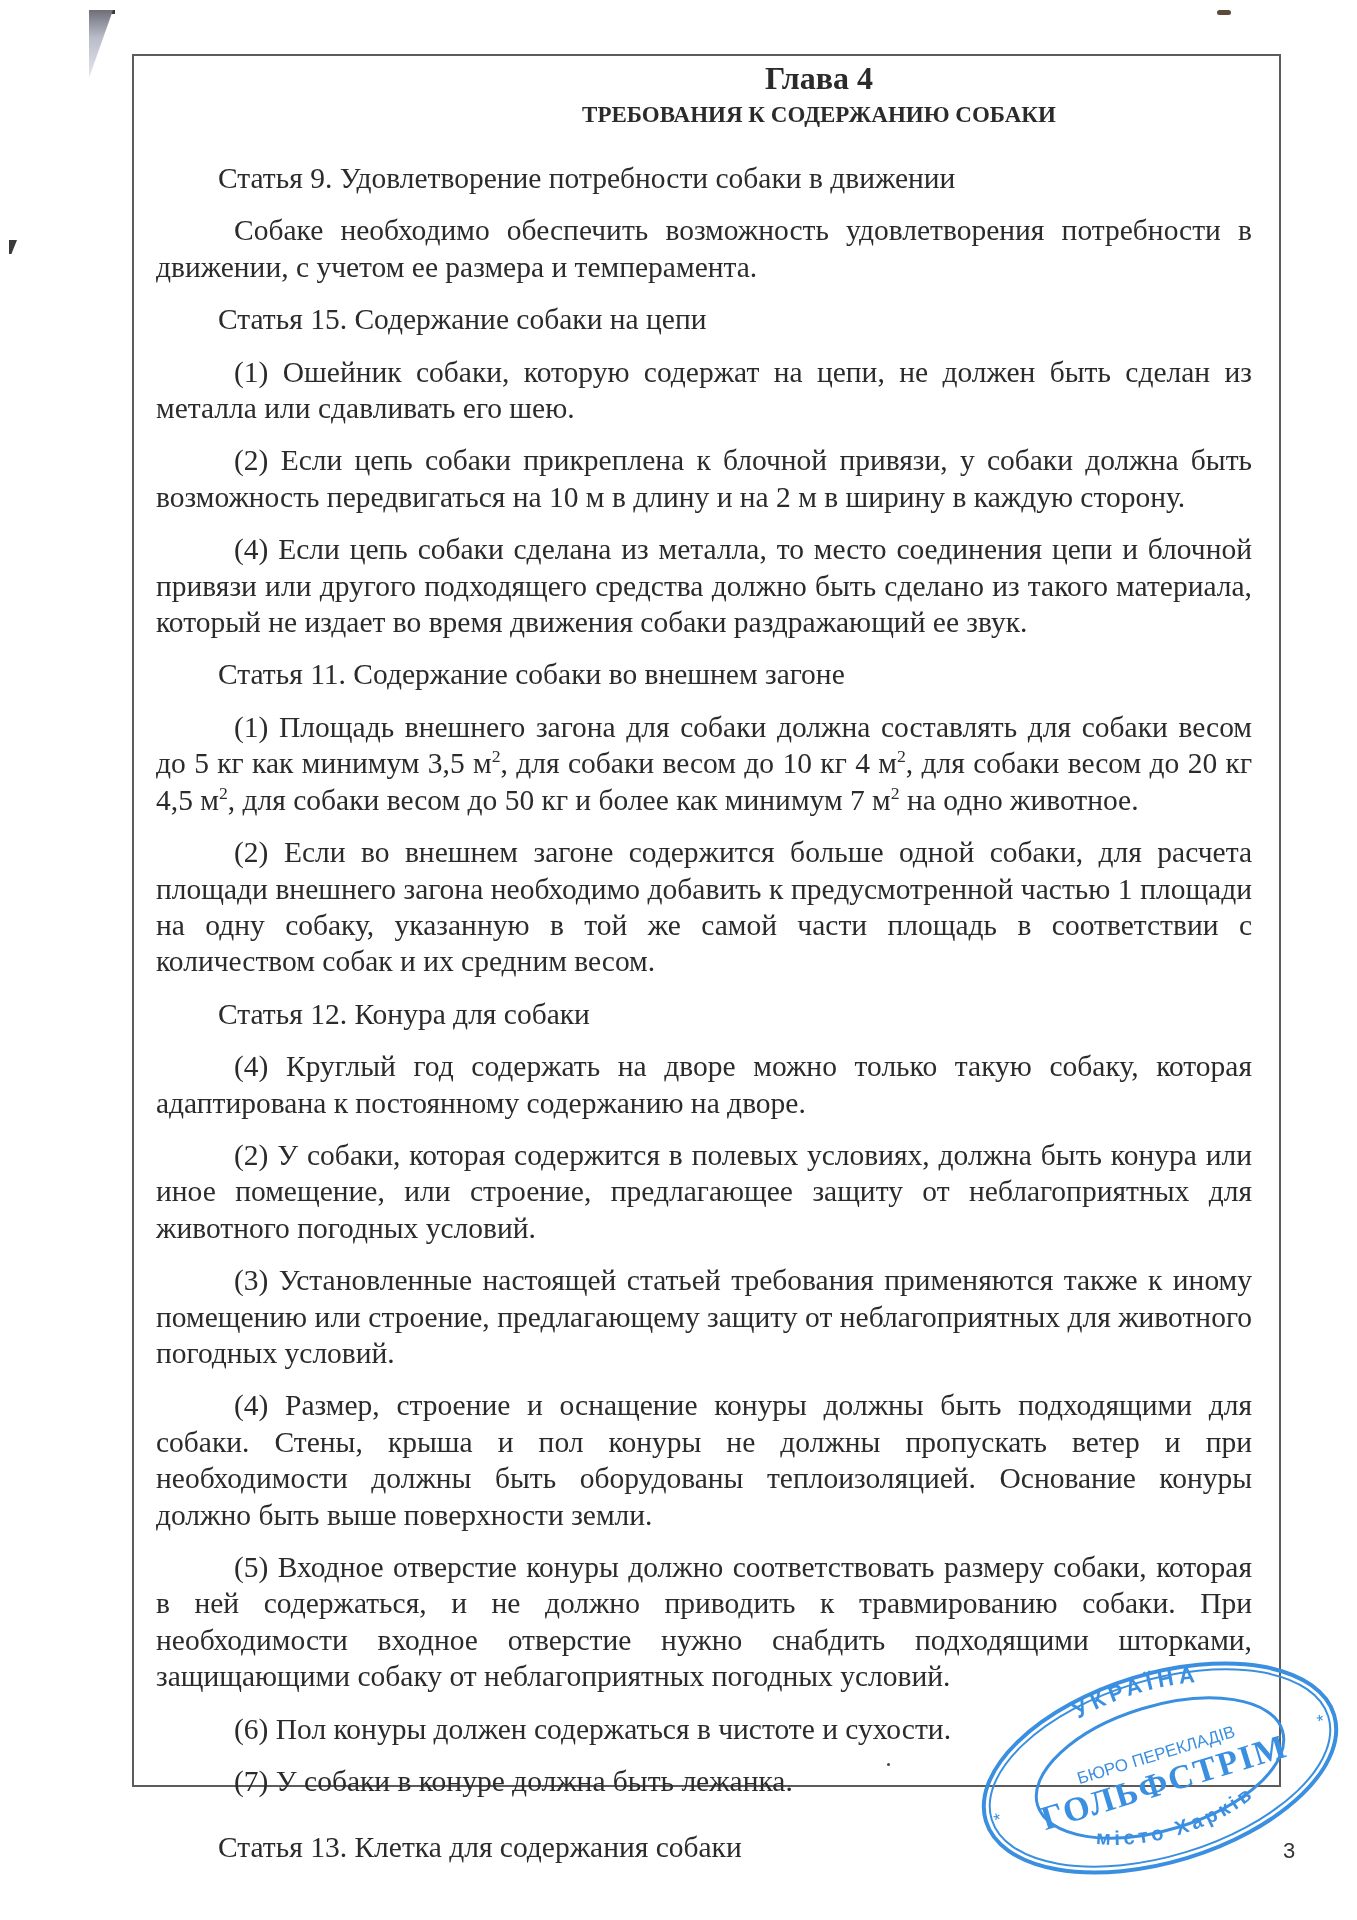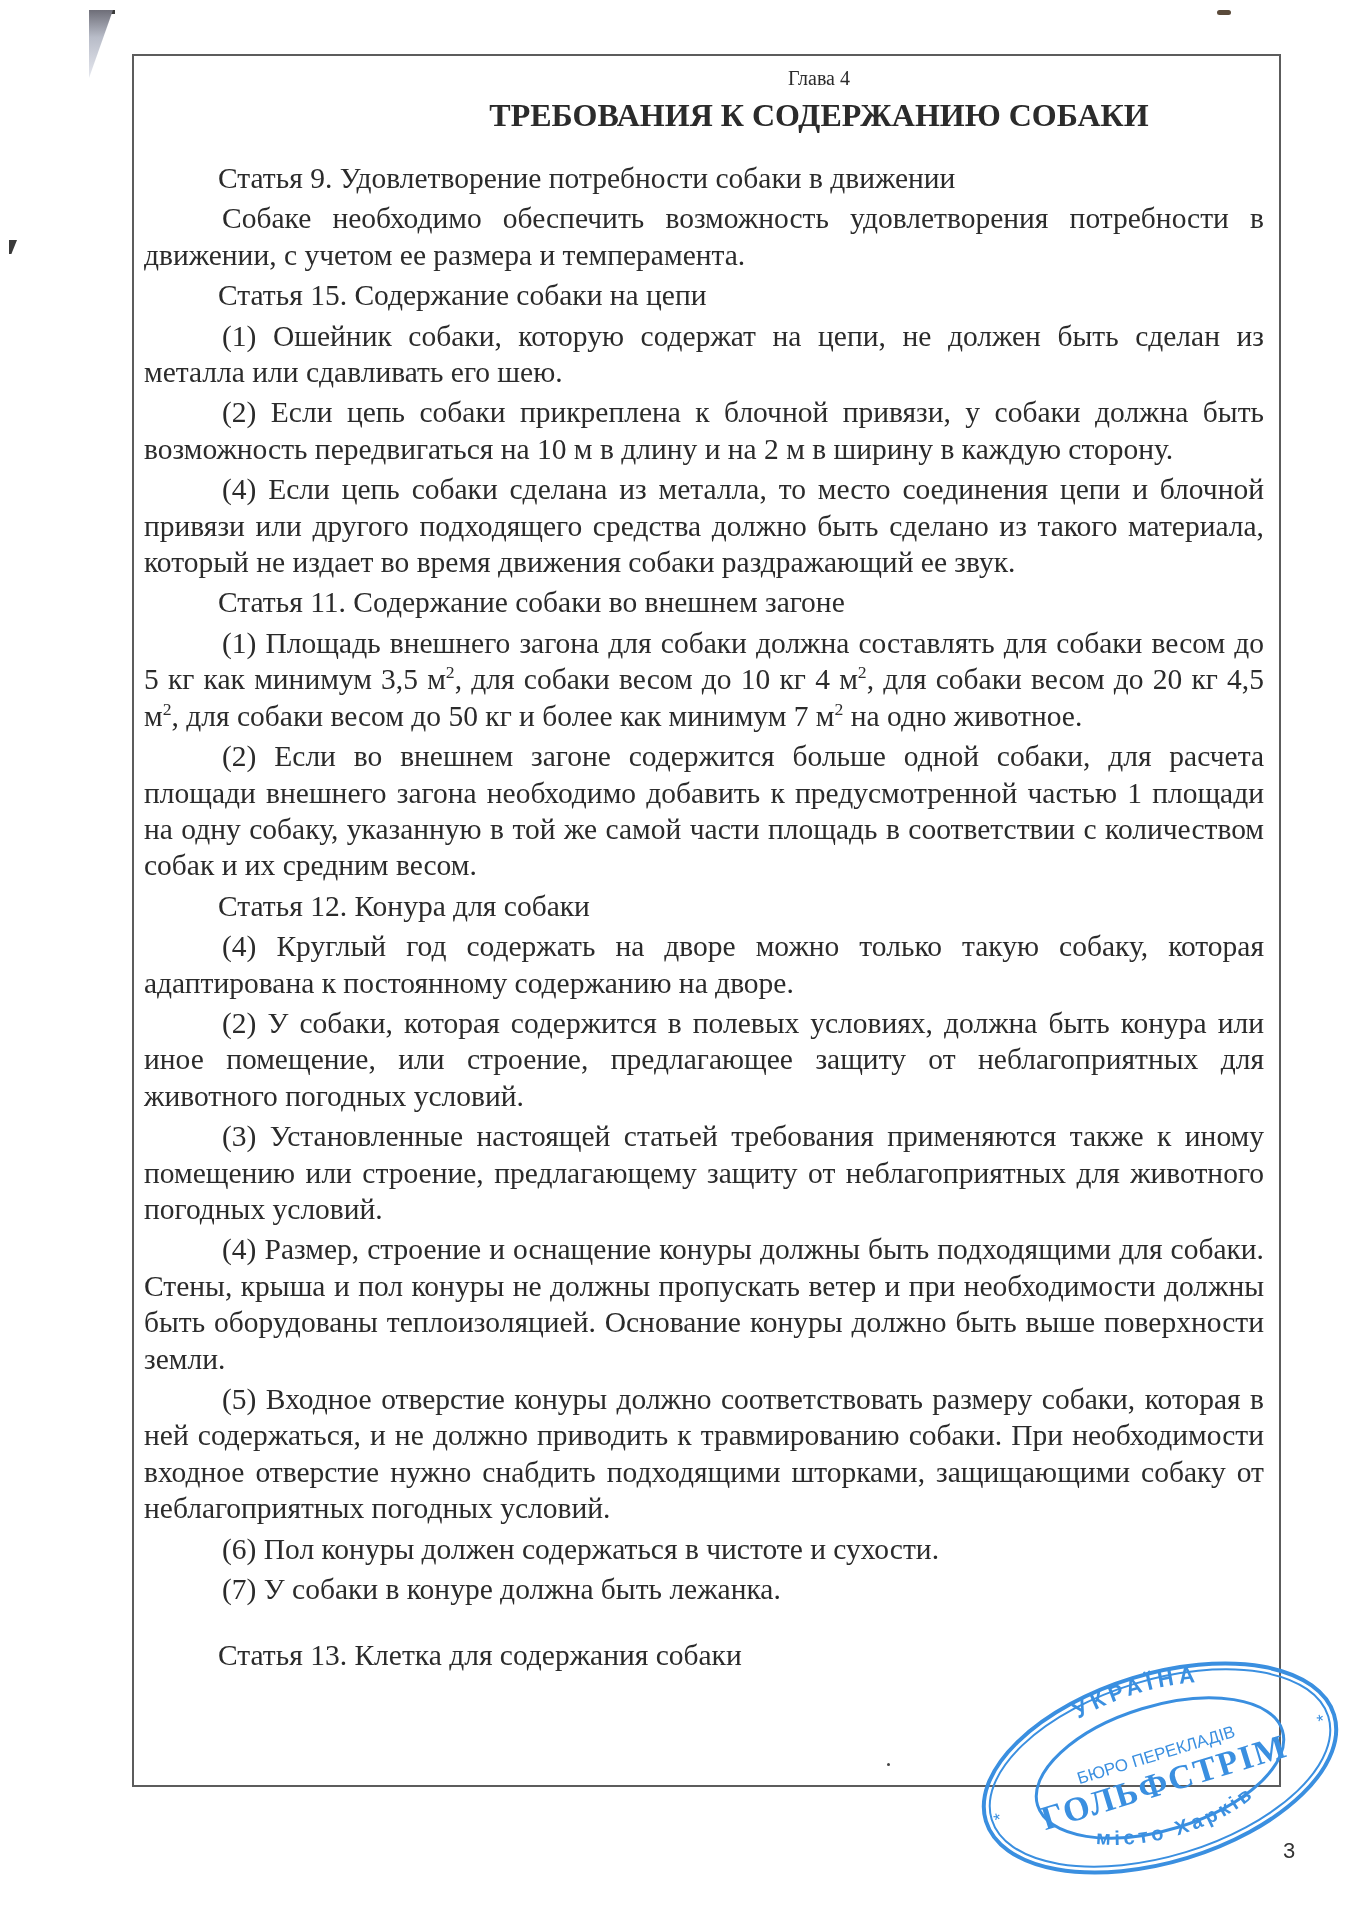--- a/index.html
+++ b/index.html
@@ -19,24 +19,24 @@
   .scan-mark-tr { position:absolute; left: 1217px; top: 10px; width: 14px; height: 5px; background:#5a4a3a; border-radius: 3px; }
 
   .frame {
     position: absolute; left: 132px; top: 54px; width: 1149px; height: 1733px;
     border: 2px solid #5c5c5c; box-sizing: border-box;
   }
   .content {
     position: absolute; left: 140px; top: 60px; width: 1128px;
     font-size: 29.5px; line-height: 36.4px;
   }
-  .chapter-num { text-align: center; font-weight: normal; font-size: 20px; line-height: 36px; padding-left: 230px; }
-  .chapter-title { text-align: center; font-weight: bold; font-size: 32px; line-height: 38px; padding-left: 230px; margin-bottom: 26px; }
+  .chapter-num { text-align: center; font-weight: bold; font-size: 32px; line-height: 36px; padding-left: 230px; }
+  .chapter-title { text-align: center; font-weight: bold; font-size: 23px; line-height: 38px; padding-left: 230px; margin-bottom: 26px; }
   .article-title { font-weight: normal; padding-left: 78px; }
-  .para { text-align: justify; text-indent: 78px; margin: 4px; }
+  .para { text-align: justify; text-indent: 78px; margin: 16px; }
   sup { font-size: 60%; line-height: 0; vertical-align: super; }
   .art13 { margin-top: 30px; }
 
   .page-number {
     position: absolute; left: 1283px; top: 1838px;
     font-family: "Liberation Sans", "DejaVu Sans", sans-serif; font-size: 22px; color: #333;
   }
   .stamp {
     position: absolute; left: 970px; top: 1668px; width: 380px; height: 200px;
     transform: rotate(-17deg); transform-origin: center;

